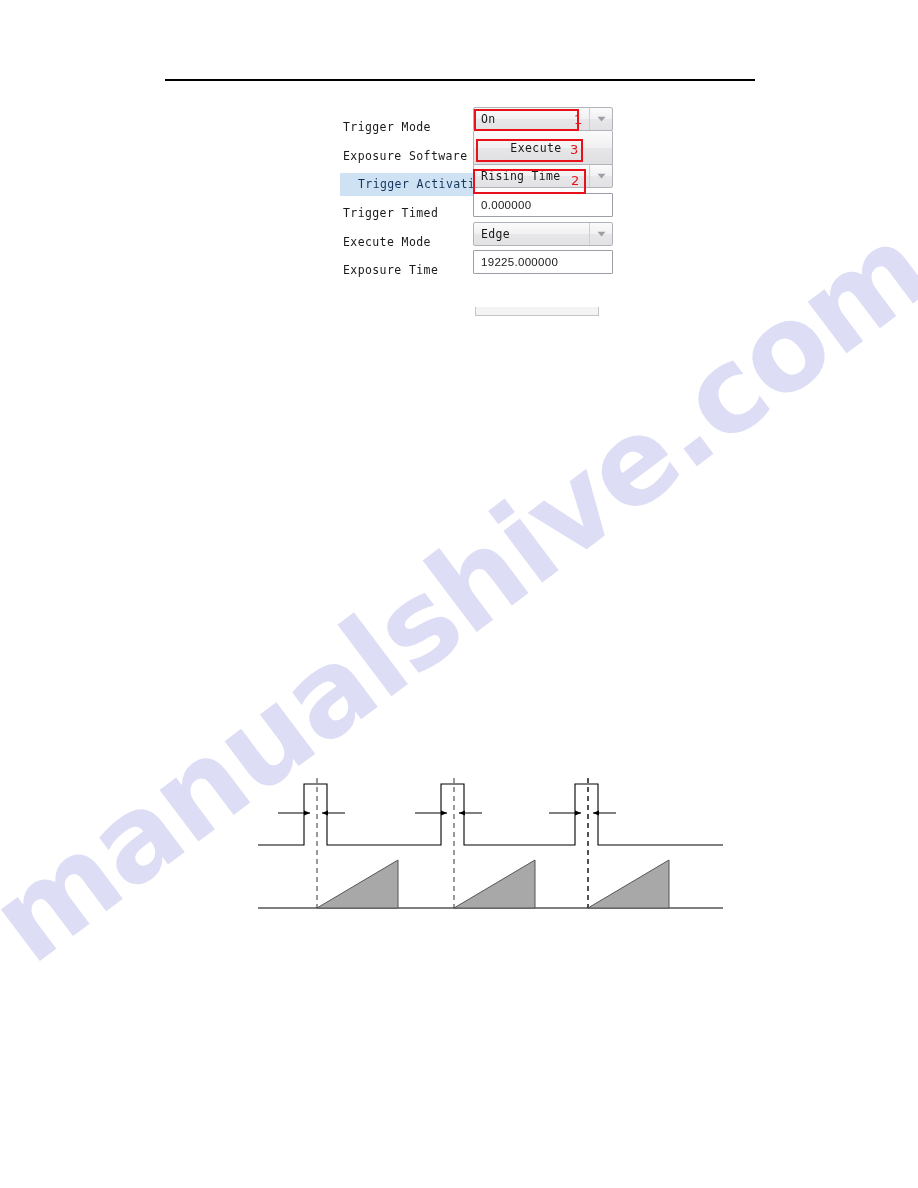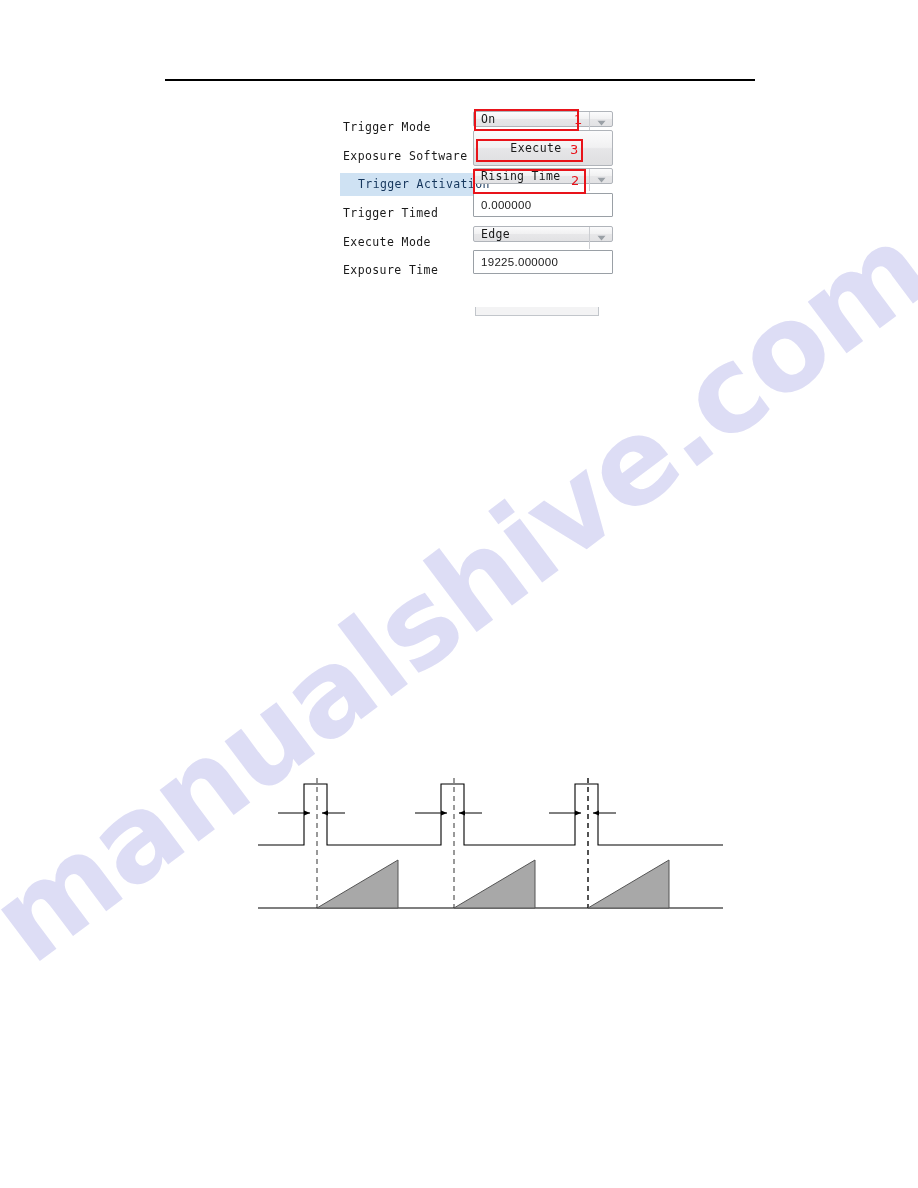--- a/index.html
+++ b/index.html
@@ -95,27 +95,27 @@
     height: 24px;
     box-sizing: border-box;
     display: flex;
     align-items: center;
   }
 
   
   .combo {
     position: relative;
     width: 140px;
-    height: 16px;
+    height: 24px;
     box-sizing: border-box;
     border: 1px solid #b0b4ba;
     border-radius: 2px;
     background: linear-gradient(to bottom, #fbfbfc 0%, #f1f1f2 48%, #e7e7e9 52%, #e2e2e4 100%);
     display: flex;
-    align-items: flex-start;
+    align-items: center;
   }
   .combo .combo-text {
     flex: 1 1 auto;
     padding-left: 7px;
     font-family: "DejaVu Sans Mono", monospace;
     font-size: 11.5px;
     color: #1a1a1a;
     letter-spacing: 0.3px;
     white-space: nowrap;
     overflow: hidden;

